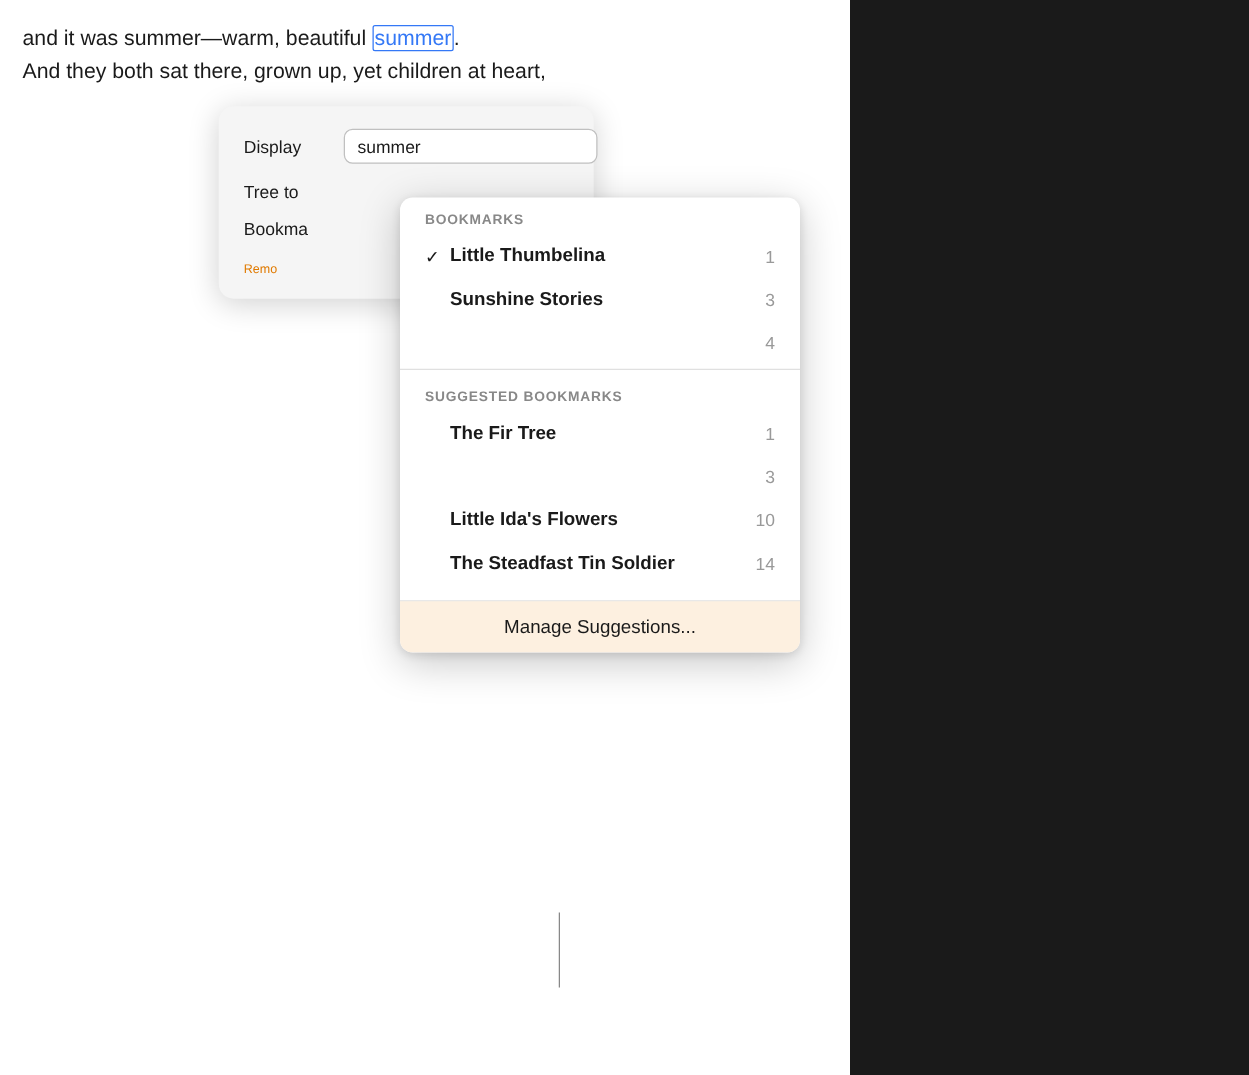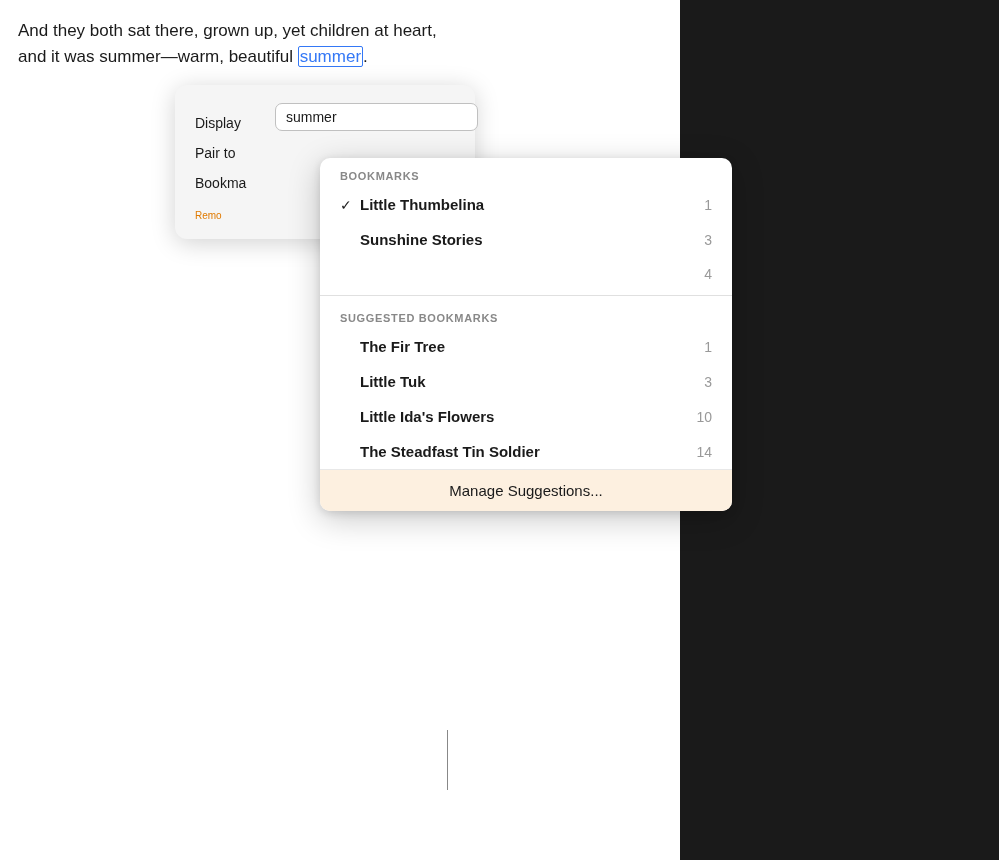--- a/index.html
+++ b/index.html
@@ -51,21 +51,21 @@
       width: 300px;
       background: #f5f5f5;
       border-radius: 12px;
       box-shadow: 0 4px 24px rgba(0,0,0,0.18);
       padding: 18px 20px 16px 20px;
       z-index: 10;
     }
 
     .link-dialog-row {
       display: flex;
-      align-items: flex-end;
+      align-items: center;
       margin-bottom: 14px;
     }
 
     .link-dialog-label {
       font-size: 14px;
       color: #1a1a1a;
       width: 80px;
       flex-shrink: 0;
     }
 
@@ -97,21 +97,21 @@
       font-size: 10px;
       cursor: pointer;
       margin-top: 4px;
     }
 
     
     .dropdown-menu {
       position: absolute;
       top: 158px;
       left: 320px;
-      width: 412px;
+      width: 320px;
       background: #ffffff;
       border-radius: 10px;
       box-shadow: 0 8px 32px rgba(0,0,0,0.22), 0 2px 8px rgba(0,0,0,0.12);
       z-index: 20;
       overflow: hidden;
       padding-bottom: 0;
     }
 
     .dropdown-section-header {
       font-size: 11px;
@@ -158,20 +158,21 @@
     }
 
     .manage-suggestions-row {
       background: #fdf0e0;
       padding: 12px 20px;
       font-size: 15px;
       color: #1a1a1a;
       cursor: pointer;
       text-align: center;
       border-top: 1px solid #e8e8e8;
+      margin-top: 12px;
     }
 
     
     .vertical-line {
       position: absolute;
       left: 447px;
       top: 730px;
       width: 1px;
       height: 60px;
       background: #888888;
@@ -181,33 +182,33 @@
       width: 20px;
       flex-shrink: 0;
     }
   </style>
 </head>
 <body>
 
 <div class="page-background"></div>
 
 <div class="body-text">
-  <div>And they both sat there, grown up, yet children at heart,</div>
   <div>
     <span>and it was summer—warm, beautiful </span><span class="highlighted-word">summer</span><span>.</span>
   </div>
+  <div>And they both sat there, grown up, yet children at heart,</div>
 </div>
 
 <div class="link-dialog">
   <div class="link-dialog-row">
     <span class="link-dialog-label">Display</span>
     <input class="link-dialog-input" type="text" value="summer" style="">
   </div>
   <div class="link-to-row">
-    <span class="link-dialog-label">Pair to</span>
+    <span class="link-dialog-label">Tree to</span>
   </div>
   <div class="bookmark-row">
     <span class="link-dialog-label">Bookma</span>
   </div>
   <div>
     <span class="remove-btn">Remo</span>
   </div>
 </div>
 
 <div class="dropdown-menu">
@@ -236,21 +237,20 @@
   <div class="dropdown-section-header">SUGGESTED BOOKMARKS</div>
 
   <div class="dropdown-item">
     <span class="no-check"></span>
     <span class="item-title">The Fir Tree</span>
     <span class="item-number">1</span>
   </div>
 
   <div class="dropdown-item">
     <span class="no-check"></span>
-    <span class="item-title">Little Tuk</span>
     <span class="item-number">3</span>
   </div>
 
 
   <div class="dropdown-item">
     <span class="no-check"></span>
     <span class="item-title">Little Ida's Flowers</span>
     <span class="item-number">10</span>
   </div>
 

